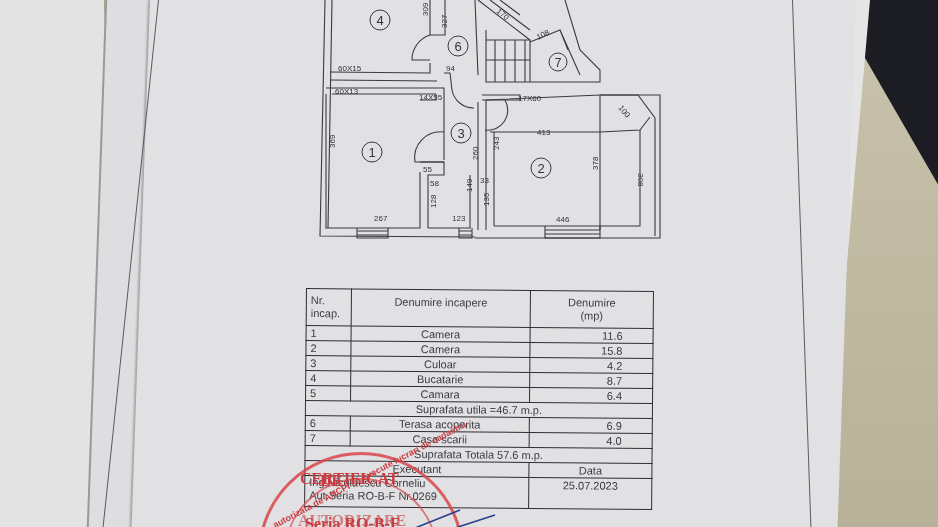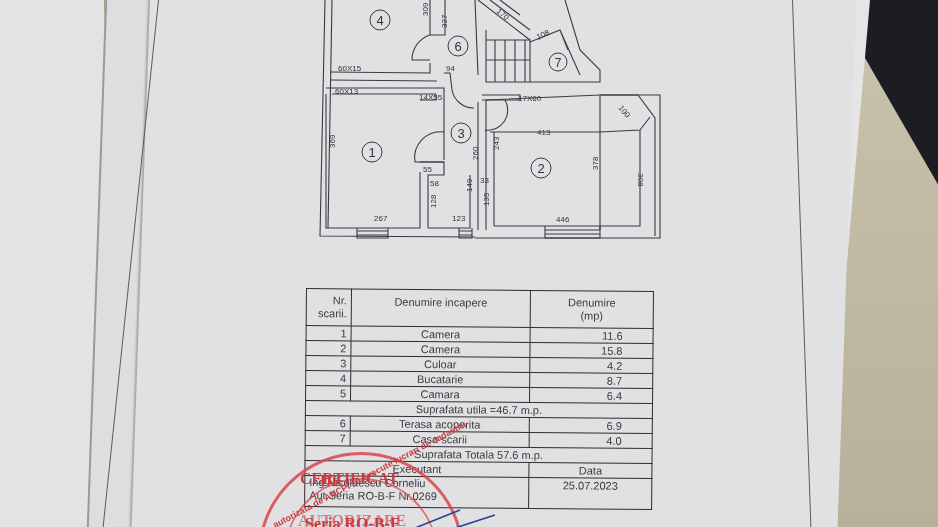--- a/index.html
+++ b/index.html
@@ -7,21 +7,21 @@
   .bg-dark{position:absolute;left:820px;top:-20px;width:200px;height:260px;background:#1c1d22;transform:skewX(30deg);transform-origin:top left;}
   .bg-desk{position:absolute;left:830px;top:0;width:120px;height:527px;background:linear-gradient(180deg,#c9c3ad,#b7b199);}
   .sheet-back{position:absolute;left:0;top:0;width:104px;height:527px;background:#e4e3e3;}
   .sheet-mid{position:absolute;left:96px;top:0;width:70px;height:527px;background:#dedddf;border-left:2px solid #9a999c;transform:skewX(-2deg);}
   .sheet{position:absolute;left:150px;top:0;width:706px;height:540px;background:#e1e0e2;transform:skewX(-2deg);transform-origin:top left;box-shadow:-2px 0 2px rgba(0,0,0,.25);}
   .sheet-right{position:absolute;left:790px;top:0;width:80px;height:527px;background:#e6e5e6;transform:skewX(-5deg);transform-origin:top left;}
   .margin-line{position:absolute;border-left:1px solid #5b5a60;}
   svg.plan{position:absolute;left:0;top:0;}
   .tbl{position:absolute;left:306px;top:288px;width:348px;border-collapse:collapse;font-size:11px;color:#3b3b40;transform:rotate(.5deg);transform-origin:top left;}
   .tbl td{border:1px solid #2e2e33;padding:0 4px;height:14px;line-height:14px;}
-  .tbl .c1{width:36px;text-align:right;}
+  .tbl .c1{width:36px;text-align:left;}
   .tbl .c2{text-align:center;}
   .tbl .c3{width:88px;text-align:right;padding-right:30px;}
   .tbl .hdr td{height:20px;line-height:13px;}
   .tbl .span{text-align:center;}
   .stamp{position:absolute;left:258px;top:452px;width:200px;height:200px;border:3px solid #d8464a;border-radius:50%;opacity:.85;}
   .stamp-inner{position:absolute;left:284px;top:478px;width:150px;height:150px;border:2px solid #d8464a;border-radius:50%;opacity:.7;}
   .stamp-text{position:absolute;color:#c93b40;font-family:"Liberation Serif",serif;font-weight:bold;font-size:16px;text-align:center;}
   .stamp-arc{position:absolute;left:270px;top:452px;color:#c93b40;font-size:9px;transform:rotate(-28deg);transform-origin:left bottom;font-weight:bold;}
   .sig{position:absolute;left:410px;top:500px;}
 </style>
@@ -129,21 +129,21 @@
       <text x="374" y="221">267</text>
       <text x="452" y="221">123</text>
       <text x="556" y="222">446</text>
     </g>
   </g>
 </svg>
 
 <table class="tbl">
   <tbody>
       <tr class="hdr">
-    <td class="c1" style="height:36px"><span>Nr.</span><br><span>scarii.</span></td>
+    <td class="c1" style="height:36px"><span>Nr.</span><br><span>incap.</span></td>
     <td class="c2" style="vertical-align:top;padding-top:6px">Denumire incapere</td>
     <td class="c3" style="text-align:center;padding-right:4px"><span>Denumire</span><br><span>(mp)</span></td>
   </tr>
   <tr>
         <td class="c1">1</td>
         <td class="c2">Camera</td>
         <td class="c3">11.6</td>
       </tr>
   <tr>
         <td class="c1">2</td>

